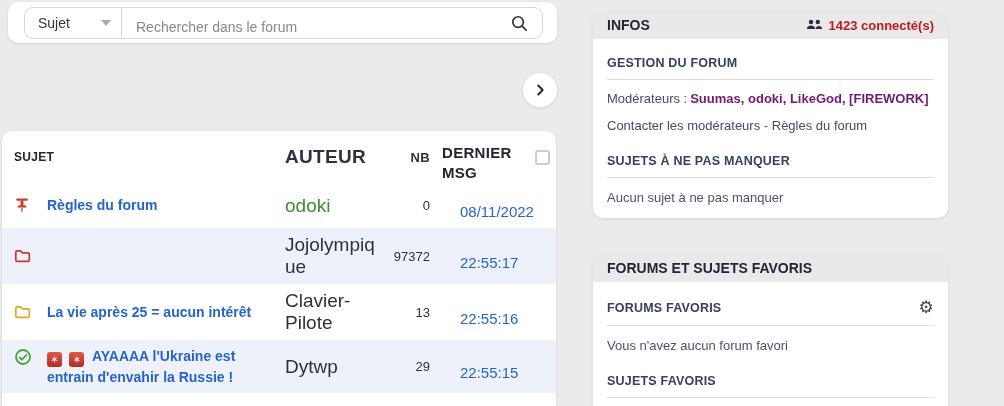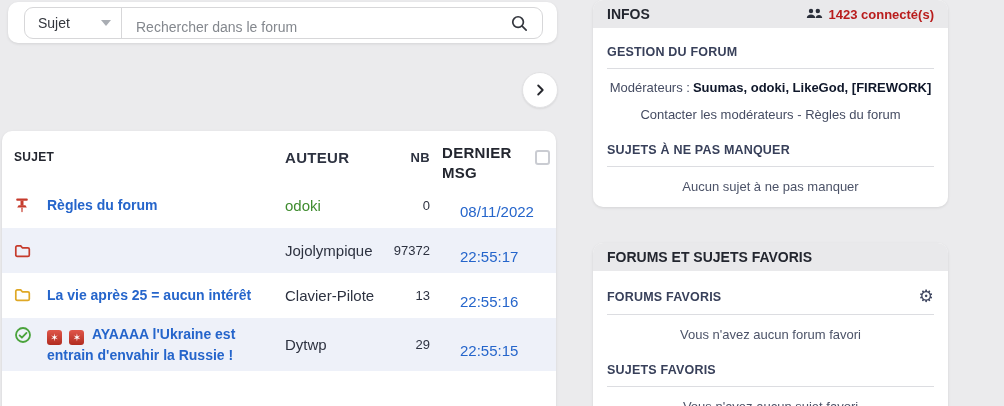--- a/index.html
+++ b/index.html
@@ -47,50 +47,50 @@
   .thead .c-author  { padding-left:13px; }
   .thead .c-nb      { padding-left:24px; }
   .thead .c-last    { padding-left:10px; width:66px; line-height:1.35; }
   .checkbox { width:15px; height:15px; border:2px solid #caccd2; border-radius:3px; background:#fff; cursor:pointer; margin-left:7px; }
 
   .rowitem { min-height:45px; padding:6px 0; }
   .rowitem.alt { background:#eef1f9; }
   .c-subject { display:flex; align-items:center; padding-left:12px; }
   .row-icon { width:18px; flex:0 0 18px; margin-right:15px; display:flex; align-items:center; }
   .topic-link { font-size:14px; font-weight:bold; color:#2565cb; text-decoration:none; line-height:1.45; cursor:pointer; }
-  .c-author { font-size:15px; color:#2d3240; padding-left:13px; word-break:break-word; }
+  .c-author { font-size:19px; color:#2d3240; padding-left:13px; word-break:break-word; }
   .c-author.green { color:#3f8c2f; }
   .c-nb { font-size:13px; color:#2d3240; text-align:right; padding-right:2px; }
   .c-last { font-size:15px; color:#2565cb; padding-left:28px; cursor:pointer;margin-top:12px; }
   .siren {
     display:inline-flex; width:15px; height:15px; border-radius:3px; margin-right:3px;
     background:linear-gradient(#e0564a,#b12c20); color:#fff; font-size:10px;
     align-items:center; justify-content:center; vertical-align:-2px;
   }
 
   
-  .panel { left:593px; width:355px; }
+  .panel { left:593px; width:355px;margin-top:11px; }
   .panel-infos { top:0; height:207px; }
   .panel-fav { top:243px; height:200px; border-radius:10px 10px 0 0; }
   .panel-head {
     background:#e9e9eb; border-radius:10px 10px 0 0; height:28px;
     display:flex; align-items:center; padding:0 14px; justify-content:space-between;
   }
   .panel-head .ptitle { font-size:14px; font-weight:bold; color:#23262f; }
   .connected { display:flex; align-items:center; gap:6px; font-size:13px; font-weight:bold; color:#b91c1c; }
-  .panel-body { padding:2px 14px 0 14px;text-align:center; }
+  .panel-body { padding:2px 14px 0 14px; }
   .sec-head {
     display:flex; align-items:center; justify-content:space-between;
     font-size:12.5px; font-weight:bold; color:#38405a; letter-spacing:.2px; margin-top:16px;
   }
   .sec-head.first { margin-top:15px; }
   .rule { border:0; border-top:1px solid #dcdde1; margin-top:9px; }
   .ptext { font-size:13px; color:#4c5368; margin-top:12px; }
   .modline { font-size:13px; color:#454c62; margin-top:11px; }
-  .modline strong { color:#0f172a; margin-left:3px; }
+  .modline strong { color:#701a75; margin-left:3px; }
   .plink { color:#454c62; text-decoration:none; cursor:pointer; }
   .gear { font-size:17px; color:#3f4660; line-height:1; cursor:pointer; font-weight:normal; }
 </style>
 </head>
 <body>
 
 <div class="card search-card">
   <div class="search-group">
     <div class="search-select">
       <span class="lbl">Sujet</span>

